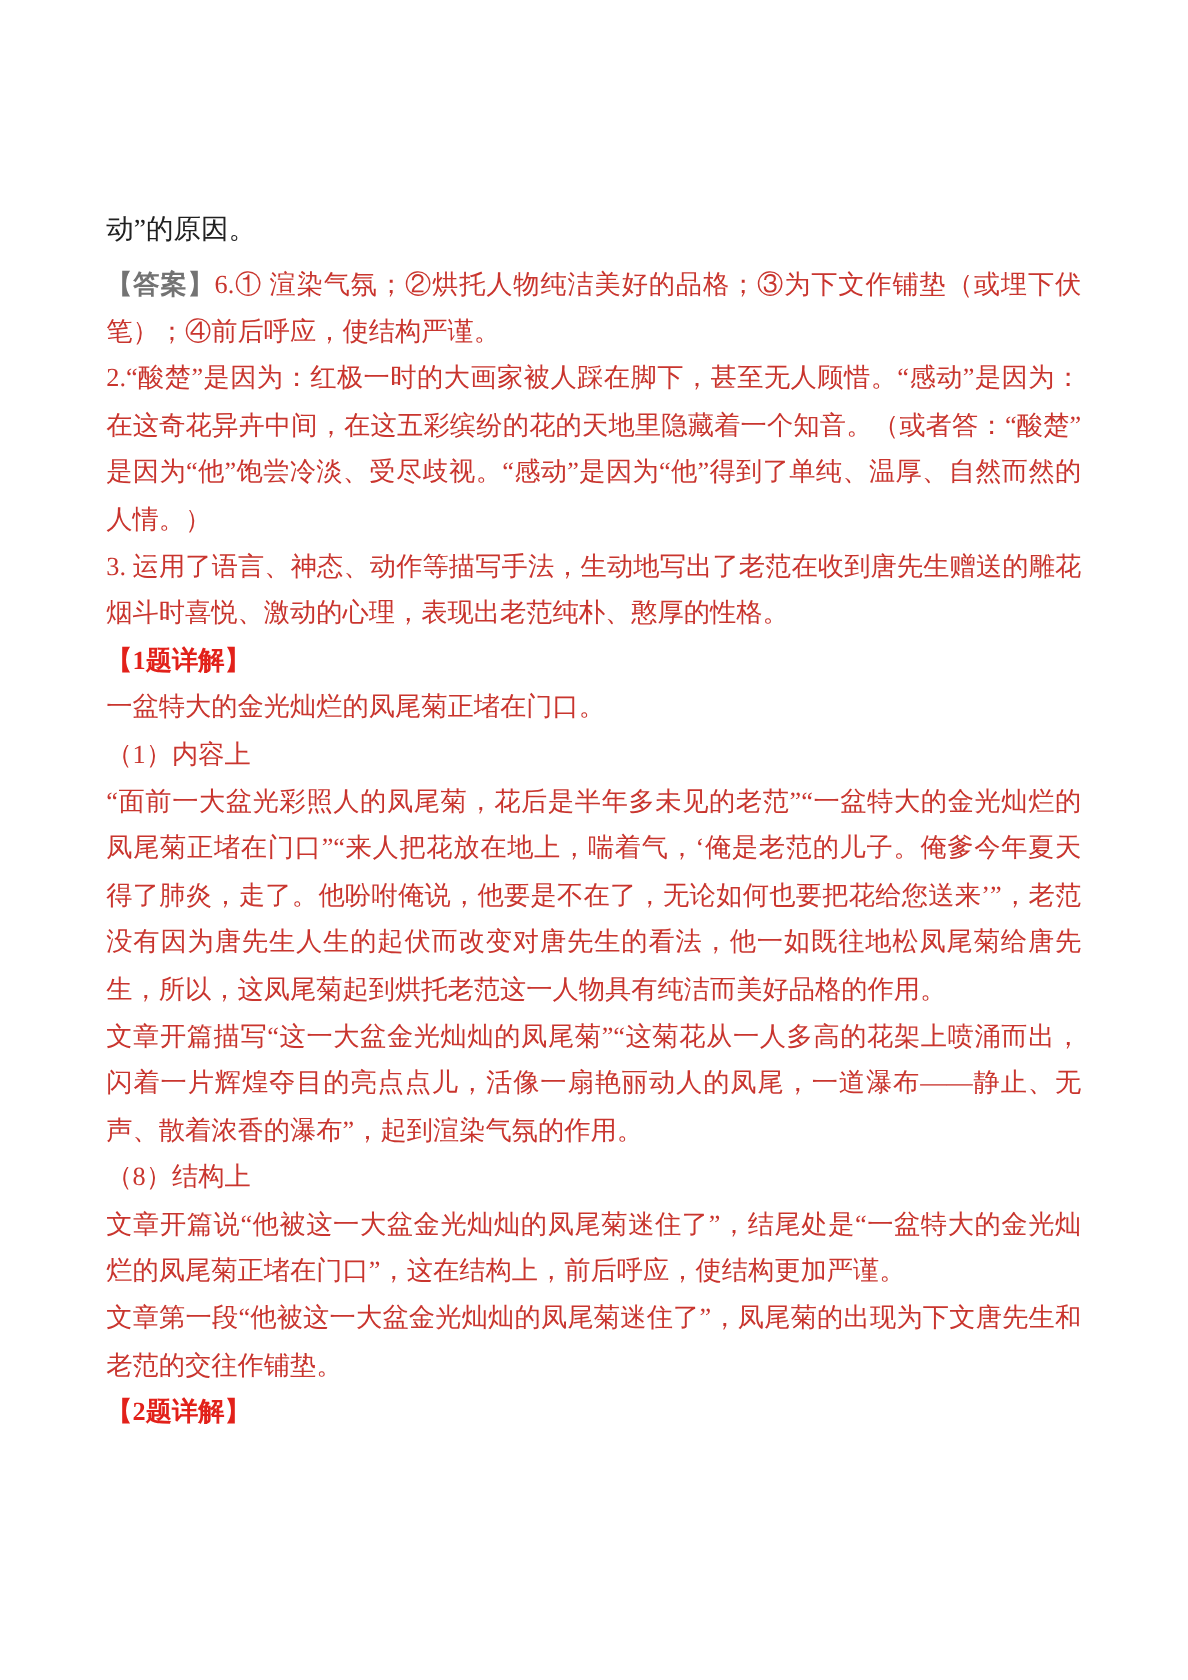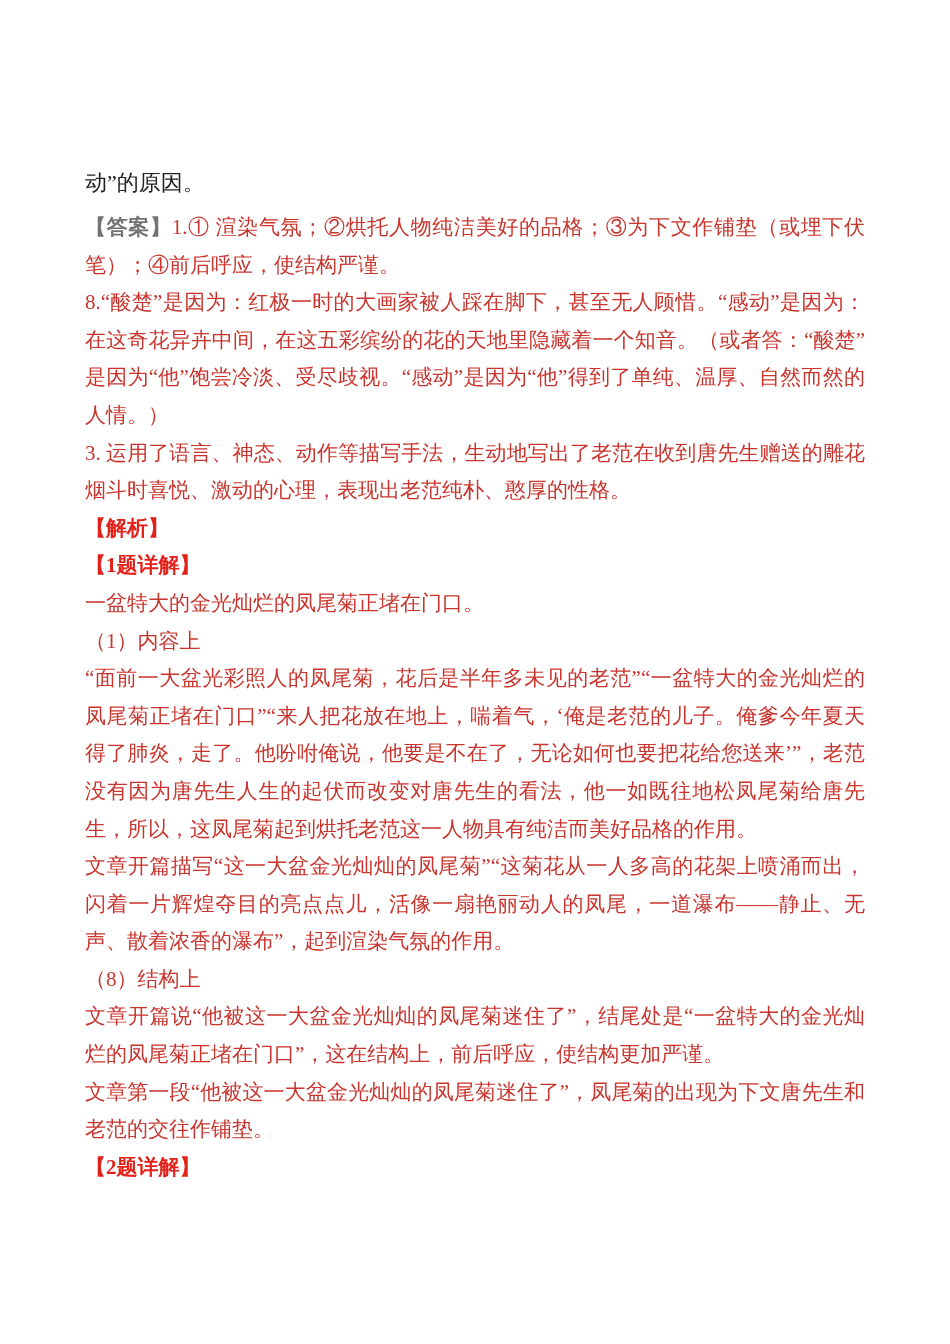--- a/index.html
+++ b/index.html
@@ -51,27 +51,26 @@
 </style>
 </head>
 <body>
 
 <div class="page">
   <div class="content">
 
     <p class="para-black">动”的原因。</p>
 
 
-    <p class="para-red"><span class="red-bold">【答案】</span><span>1.① 渲染气氛；②烘托人物纯洁美好的品格；③为下文作铺垫（或埋下伏笔）；④前后呼应，使结构严谨。</span></p>
+    <p class="para-red"><span class="red-bold">【答案】</span><span>6.① 渲染气氛；②烘托人物纯洁美好的品格；③为下文作铺垫（或埋下伏笔）；④前后呼应，使结构严谨。</span></p>
 
-    <p class="para-red">8.“酸楚”是因为：红极一时的大画家被人踩在脚下，甚至无人顾惜。“感动”是因为：在这奇花异卉中间，在这五彩缤纷的花的天地里隐藏着一个知音。（或者答：“酸楚”是因为“他”饱尝冷淡、受尽歧视。“感动”是因为“他”得到了单纯、温厚、自然而然的人情。）</p>
+    <p class="para-red">2.“酸楚”是因为：红极一时的大画家被人踩在脚下，甚至无人顾惜。“感动”是因为：在这奇花异卉中间，在这五彩缤纷的花的天地里隐藏着一个知音。（或者答：“酸楚”是因为“他”饱尝冷淡、受尽歧视。“感动”是因为“他”得到了单纯、温厚、自然而然的人情。）</p>
 
     <p class="para-red">3. 运用了语言、神态、动作等描写手法，生动地写出了老范在收到唐先生赠送的雕花烟斗时喜悦、激动的心理，表现出老范纯朴、憨厚的性格。</p>
 
-    <p class="heading-red">【解析】</p>
 
     <p class="heading-red">【1题详解】</p>
 
     <p class="para-red">一盆特大的金光灿烂的凤尾菊正堵在门口。</p>
 
     <p class="para-red">（1）内容上</p>
 
     <p class="para-red">“面前一大盆光彩照人的凤尾菊，花后是半年多未见的老范”“一盆特大的金光灿烂的凤尾菊正堵在门口”“来人把花放在地上，喘着气，‘俺是老范的儿子。俺爹今年夏天得了肺炎，走了。他吩咐俺说，他要是不在了，无论如何也要把花给您送来’”，老范没有因为唐先生人生的起伏而改变对唐先生的看法，他一如既往地松凤尾菊给唐先生，所以，这凤尾菊起到烘托老范这一人物具有纯洁而美好品格的作用。</p>
 
     <p class="para-red">文章开篇描写“这一大盆金光灿灿的凤尾菊”“这菊花从一人多高的花架上喷涌而出，闪着一片辉煌夺目的亮点点儿，活像一扇艳丽动人的凤尾，一道瀑布——静止、无声、散着浓香的瀑布”，起到渲染气氛的作用。</p>

